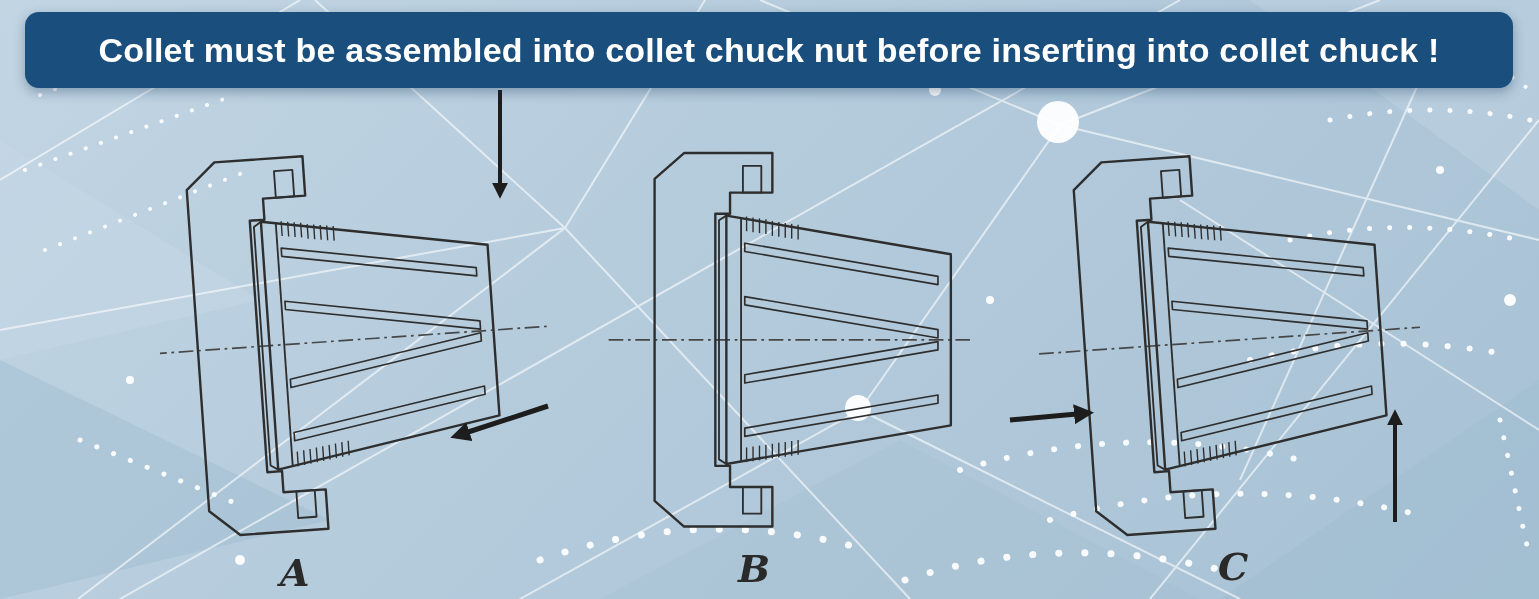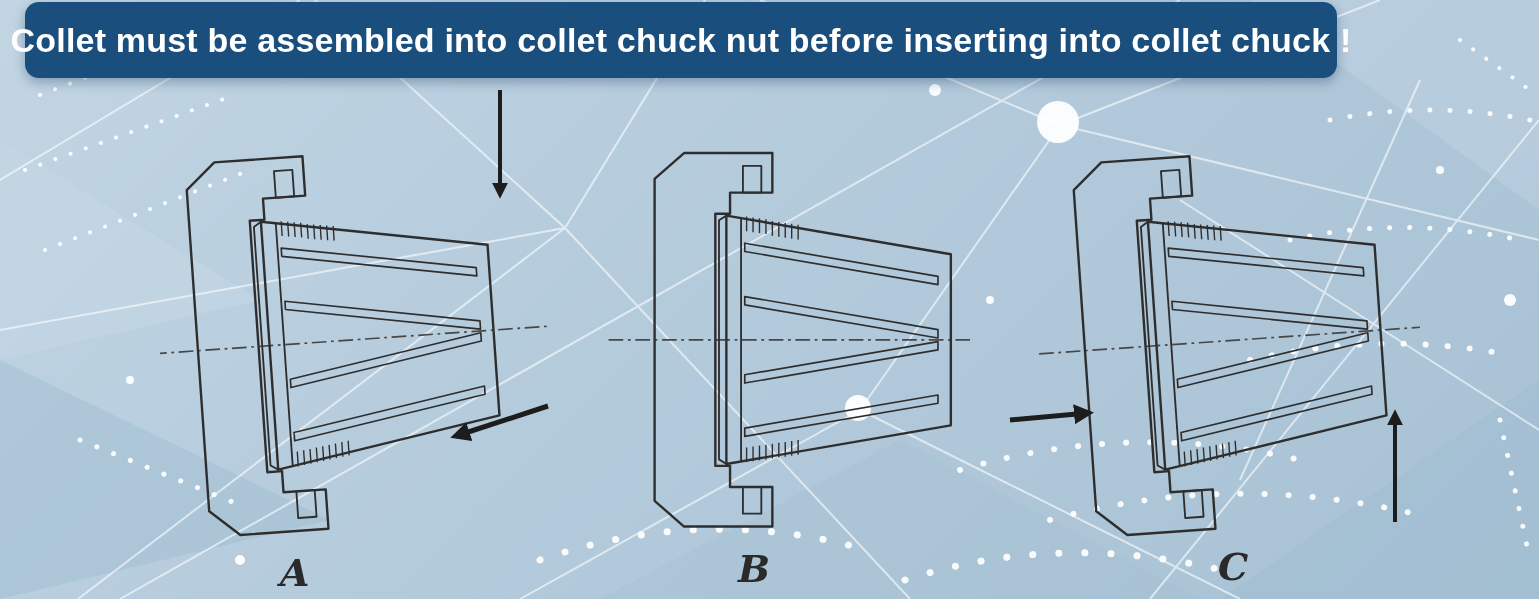--- a/index.html
+++ b/index.html
@@ -5,21 +5,21 @@
   html,body{margin:0;padding:0;}
   #stage{
     position:relative;
     width:1539px;height:599px;
     overflow:hidden;
     background:linear-gradient(135deg,#c2d5e3 0%,#b4cbdc 45%,#a7c1d4 100%);
     font-family:"Liberation Sans",sans-serif;
   }
   #bg-pattern{position:absolute;inset:0;z-index:0;}
   .banner{
-    position:absolute;left:25px;top:2px;width:1312px;height:76px;
+    position:absolute;left:25px;top:12px;width:1488px;height:76px;
     background:#1a4e7d;border-radius:14px;
     display:flex;align-items:center;justify-content:center;
     box-shadow:0 4px 12px rgba(15,50,85,.35);
     z-index:3;
   }
   .banner-text{
     color:#ffffff;font-size:34px;font-weight:700;letter-spacing:.2px;
     white-space:nowrap;
     font-family:"Liberation Sans",sans-serif;
   }

